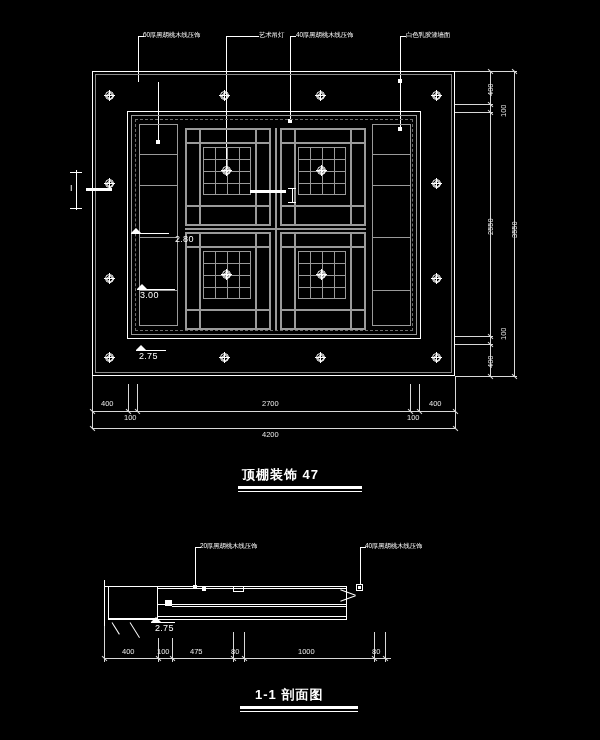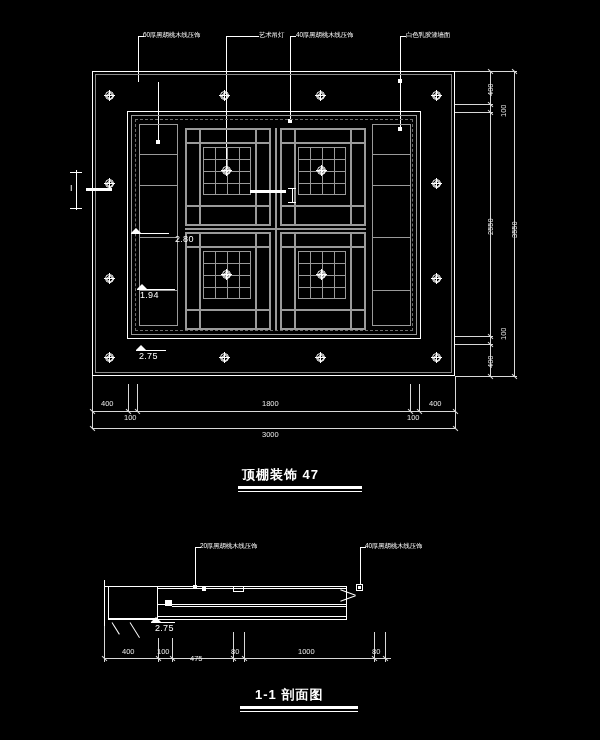--- a/index.html
+++ b/index.html
@@ -261,21 +261,21 @@
   <div class="elevmark" style="left:131px;top:228px;">
     <div class="tri" style="left:0;"></div>
       <div class="bar" style="width:38px;"></div>
   </div>
   <div class="txt elev" style="left:132px;top:235px;margin-left:43px;">2.80</div>
 
   <div class="elevmark" style="left:137px;top:284px;">
     <div class="tri"></div>
       <div class="bar" style="width:38px;"></div>
   </div>
-  <div class="txt elev" style="left:140px;top:291px;">1.94</div>
+  <div class="txt elev" style="left:140px;top:291px;">3.00</div>
 
   <div class="elevmark" style="left:136px;top:345px;">
     <div class="tri"></div>
       <div class="bar" style="width:30px;"></div>
   </div>
   <div class="txt elev" style="left:139px;top:352px;">2.75</div>
 
   <div class="ln v dim" style="left:92px;top:376px;height:52px;"></div>
   <div class="ln v dim" style="left:128px;top:384px;height:28px;"></div>
   <div class="ln v dim" style="left:137px;top:384px;height:28px;"></div>
@@ -290,24 +290,24 @@
   <div class="tick" style="left:125px;top:411px;"></div>
   <div class="tick" style="left:134px;top:411px;"></div>
   <div class="tick" style="left:407px;top:411px;"></div>
   <div class="tick" style="left:416px;top:411px;"></div>
   <div class="tick" style="left:452px;top:411px;"></div>
   <div class="tick" style="left:89px;top:428px;"></div>
   <div class="tick" style="left:452px;top:428px;"></div>
 
   <div class="txt dimtxt" style="left:101px;top:400px;">400</div>
   <div class="txt dimtxt" style="left:124px;top:414px;">100</div>
-  <div class="txt dimtxt" style="left:262px;top:400px;">1800</div>
+  <div class="txt dimtxt" style="left:262px;top:400px;">2700</div>
   <div class="txt dimtxt" style="left:407px;top:414px;">100</div>
   <div class="txt dimtxt" style="left:429px;top:400px;">400</div>
-  <div class="txt dimtxt" style="left:262px;top:431px;">3000</div>
+  <div class="txt dimtxt" style="left:262px;top:431px;">4200</div>
 
   <div class="ln h dim" style="left:455px;top:71px;width:62px;"></div>
   <div class="ln h dim" style="left:455px;top:104px;width:38px;"></div>
   <div class="ln h dim" style="left:455px;top:112px;width:38px;"></div>
   <div class="ln h dim" style="left:455px;top:336px;width:38px;"></div>
   <div class="ln h dim" style="left:455px;top:344px;width:38px;"></div>
   <div class="ln h dim" style="left:455px;top:376px;width:62px;"></div>
 
   <div class="ln v dim" style="left:490px;top:71px;height:305px;"></div>
   <div class="ln v dim" style="left:514px;top:71px;height:305px;"></div>
@@ -380,21 +380,21 @@
   <div class="tick" style="left:101px;top:658px;"></div>
   <div class="tick" style="left:155px;top:658px;"></div>
   <div class="tick" style="left:169px;top:658px;"></div>
   <div class="tick" style="left:230px;top:658px;"></div>
   <div class="tick" style="left:241px;top:658px;"></div>
   <div class="tick" style="left:371px;top:658px;"></div>
   <div class="tick" style="left:382px;top:658px;"></div>
 
   <div class="txt dimtxt" style="left:122px;top:648px;">400</div>
   <div class="txt dimtxt" style="left:157px;top:648px;">100</div>
-  <div class="txt dimtxt" style="left:190px;top:648px;margin-top:7px;">475</div>
+  <div class="txt dimtxt" style="left:190px;top:648px;">475</div>
   <div class="txt dimtxt" style="left:231px;top:648px;">80</div>
   <div class="txt dimtxt" style="left:298px;top:648px;">1000</div>
   <div class="txt dimtxt" style="left:372px;top:648px;">80</div>
 
   <div class="txt title" style="left:255px;top:688px;">1-1  剖面图</div>
   <div class="underline" style="left:240px;top:706px;width:118px;"></div>
   <div class="underline2" style="left:240px;top:711px;width:118px;"></div>
 
 </div>
 

